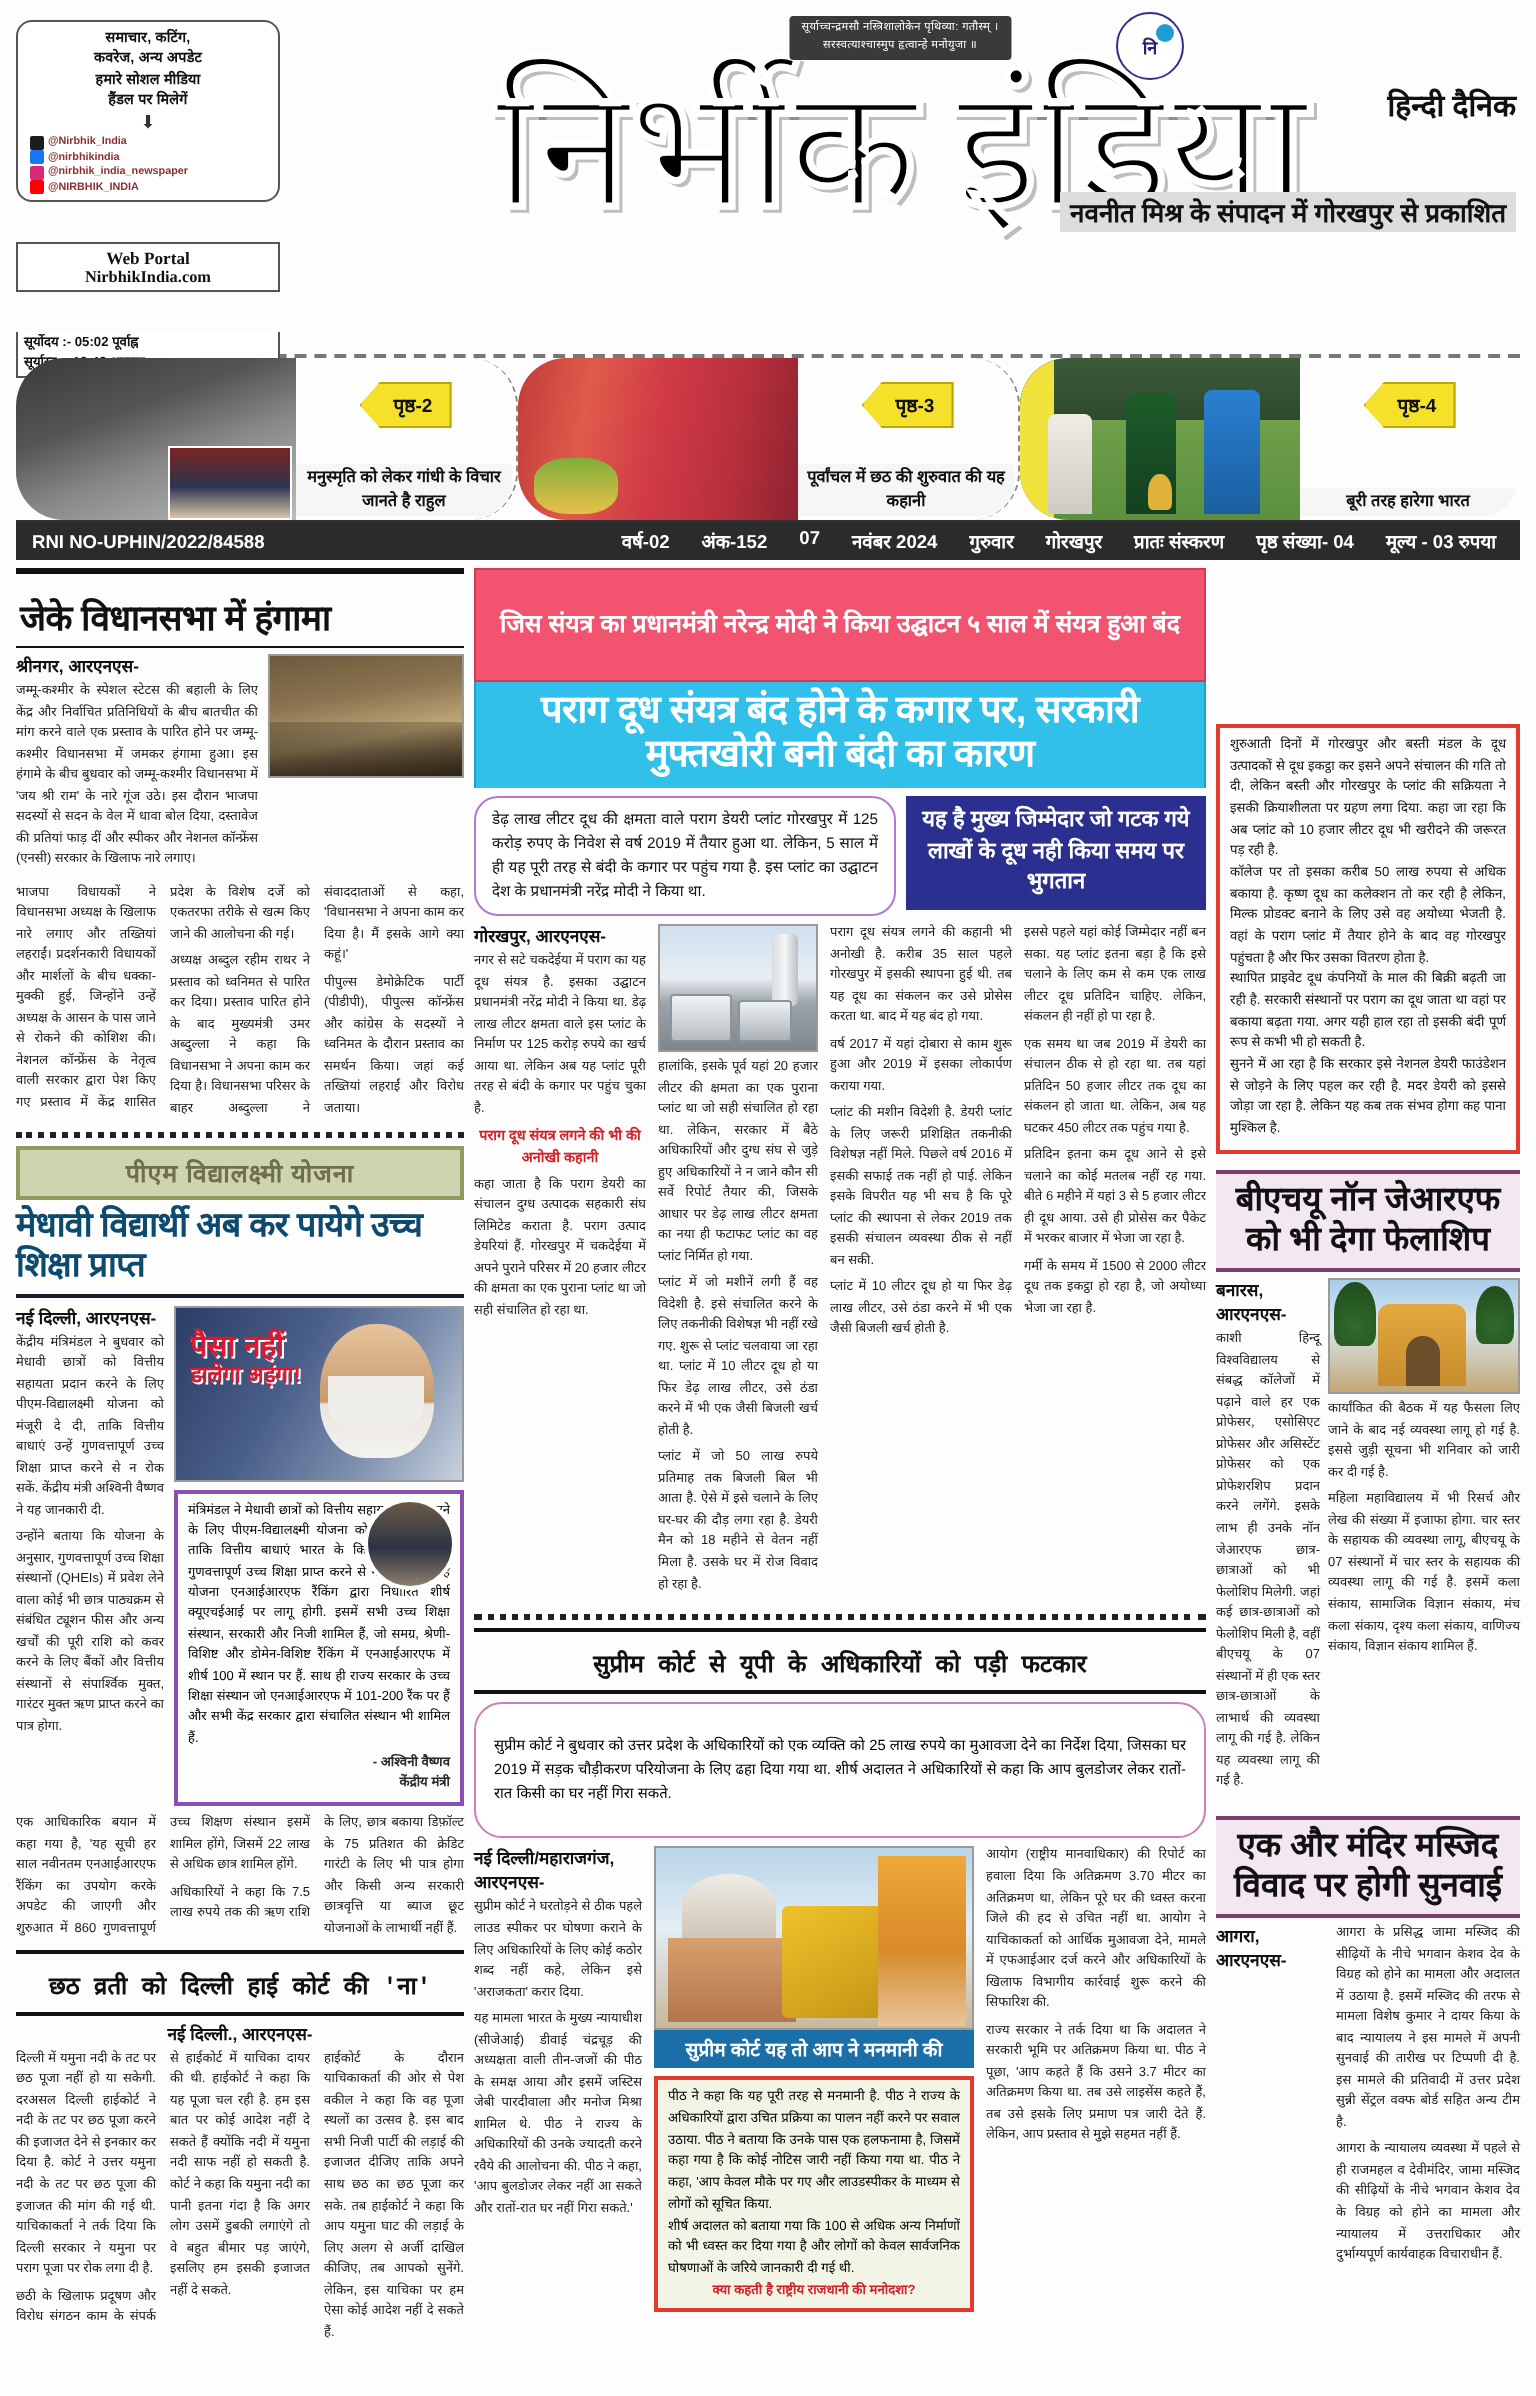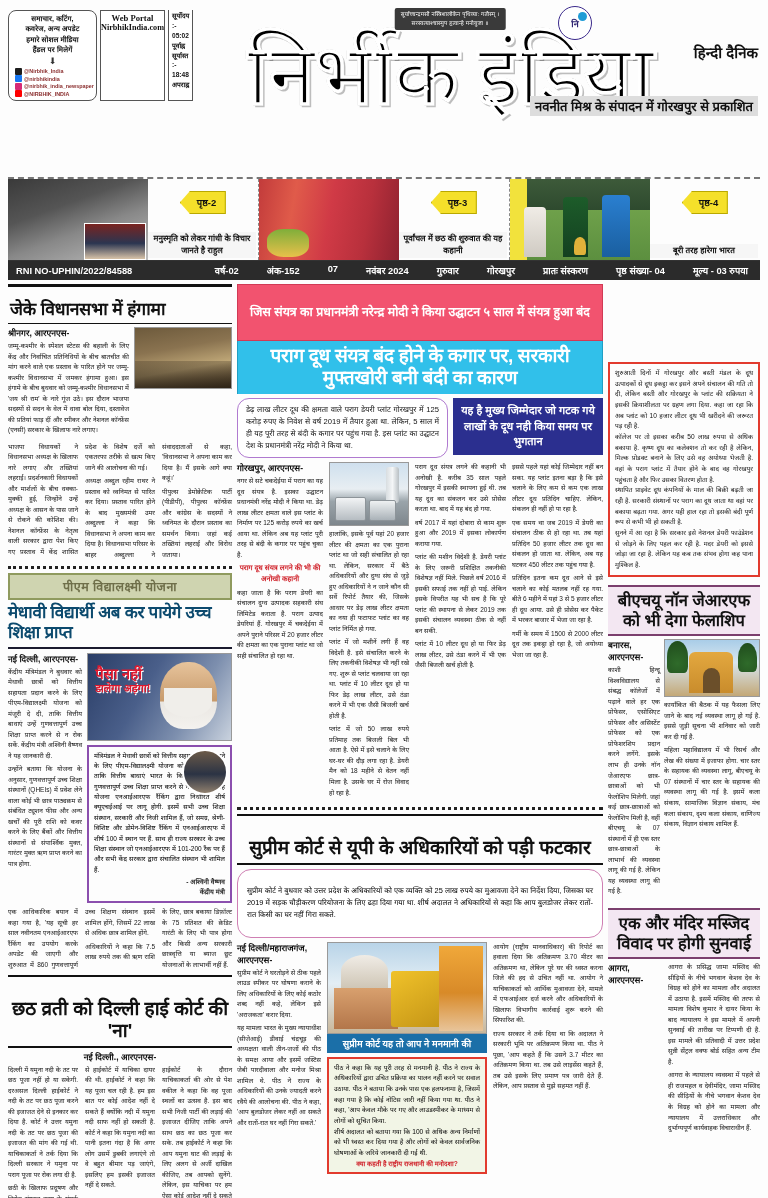--- a/index.html
+++ b/index.html
@@ -19,22 +19,22 @@
   
   .masthead {
     position: relative;
     height: 168px;
     display: flex;
     align-items: flex-start;
   }
   .mast-left {
     width: 132px;
     flex: 0 0 132px;
-    display: flex; flex-direction: row;
-    gap: 3px;
+    display: flex; flex-direction: column;
+    gap: 20px;
     padding-top: 4px;
   }
   .social-box {
     border: 1px solid #555;
     border-radius: 8px;
     padding: 3px 2px 2px;
     background: #fff;
     text-align: center;
   }
   .social-box .sb-line {
@@ -100,20 +100,21 @@
   
   .promo-strip {
     display:flex; height: 84px; margin-top:3px;
     border-top: 2px dashed #777; border-bottom: 1px solid #333;
     gap: 0;
   }
   .promo-cell {
     flex: 1; position: relative; display:flex;
     border-right: 1px dashed #888;
     overflow:hidden;
+    border-radius:24px;
   }
   .promo-cell:last-child { border-right: none; }
   .promo-img { width: 56%; height:100%; position:relative; overflow:hidden;}
   .promo-right { flex:1; position:relative; display:flex; align-items:center; justify-content:center;}
   .arrow-tag {
     position:absolute; top: 12px; left: 50%; transform: translateX(-50%);
     background:#f5e02a; color:#111; font-size:9.5px; font-weight:bold;
     padding: 4px 9px 4px 16px;
     clip-path: polygon(0% 50%, 22% 0%, 100% 0%, 100% 100%, 22% 100%);
     border: 1px solid #b9a800;
@@ -141,21 +142,21 @@
   .ph-cricket .ystrip{position:absolute;left:0;top:0;width:12%;height:100%;background:#f2e23c;}
 
   
   .info-bar {
     background:#2b2b2b; color:#fff;
     display:flex; align-items:center;
     height: 19px; padding: 0 8px;
     font-size: 9.3px; font-weight:bold;
   }
   .info-bar .rni { flex: 0 0 auto; }
-  .info-bar .info-items { flex:1; display:flex; justify-content:flex-end; gap: 28px; padding-right: 4px;}
+  .info-bar .info-items { flex:1; display:flex; justify-content:flex-end; gap: 16px; padding-right: 4px;}
 
   
   .content { display:flex; gap: 5px; margin-top: 4px; height: 900px; }
   .col-left  { width: 224px; flex: 0 0 224px; }
   .col-mid   { flex: 1; }
   .col-right { width: 152px; flex: 0 0 152px; }
 
   
   .hl-black {
     font-size: 17.5px; font-weight: bold; color:#111;
@@ -236,23 +237,23 @@
     background:#cfd4b0; border:2px solid #8f9a5e; color:#6f6f4a;
     text-align:center; font-size: 12.5px; font-weight:bold;
     padding: 3px 4px; letter-spacing:.5px;
   }
   .hl-big-dark {
     font-size: 17px; font-weight:bold; color:#0c4a6e;
     border-bottom: 2px solid #1b1b2e; padding: 3px 0 4px;
     line-height:1.15; letter-spacing:-.3px;
   }
   .hl-pinkline {
-    font-size: 19px; font-weight:bold; color:#111;
+    font-size: 12px; font-weight:bold; color:#111;
     border-top:2px solid #111; border-bottom:2px solid #111;
-    padding: 21px 2px 4px; line-height:1.15; text-align:center;
+    padding: 11px 2px 4px; line-height:1.15; text-align:center;font-family:Liberation Mono, monospace;
   }
   .quote-pill {
     border:1.5px solid #cf7fb3; border-radius:14px;
     padding:15px 9px; font-size:7.4px; line-height:1.65;
     text-align:justify; margin-top:4px; background:#fff;
   }
   .green-box {
     border:2px solid #e23b2e; background:#f2f5e6;
     padding:4px 5px; font-size:6.6px; line-height:1.62;
     text-align:justify; margin-top:4px;

